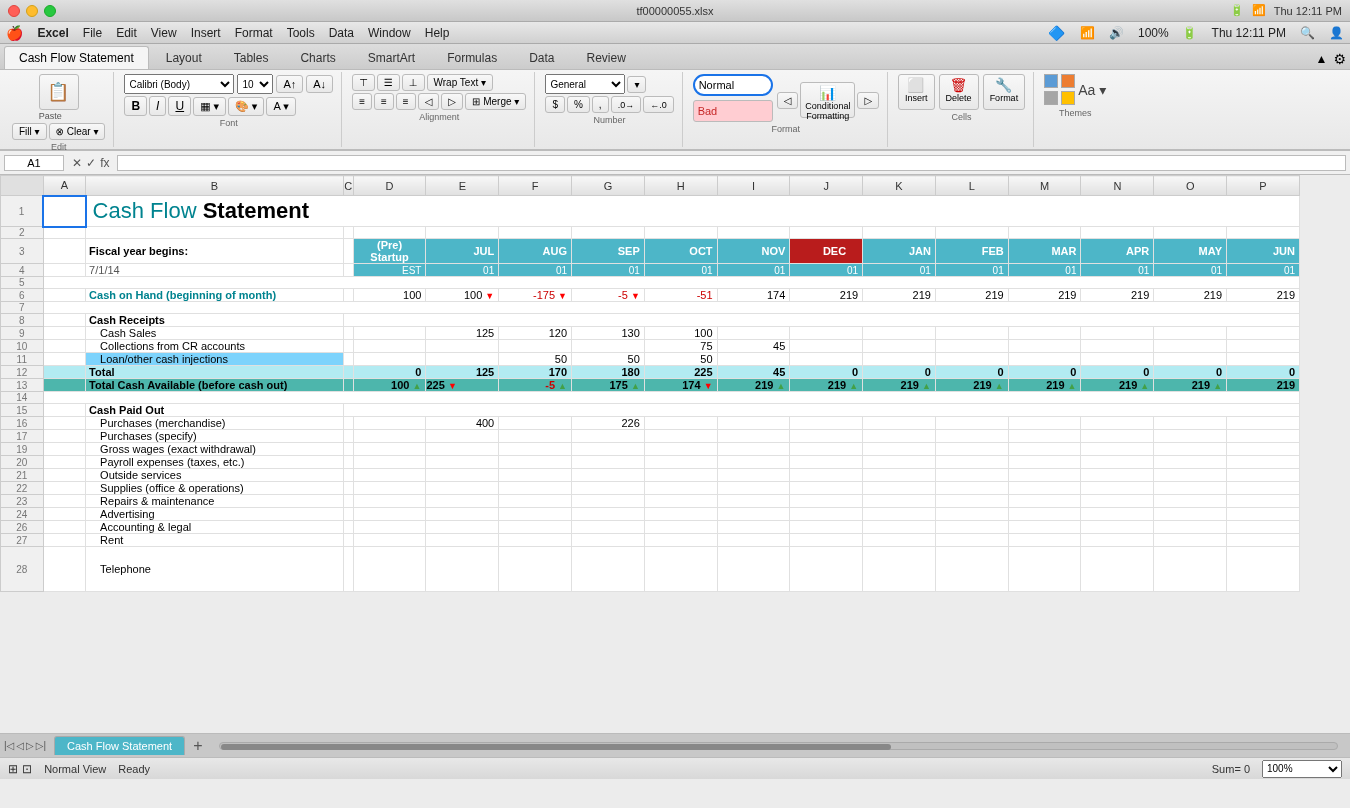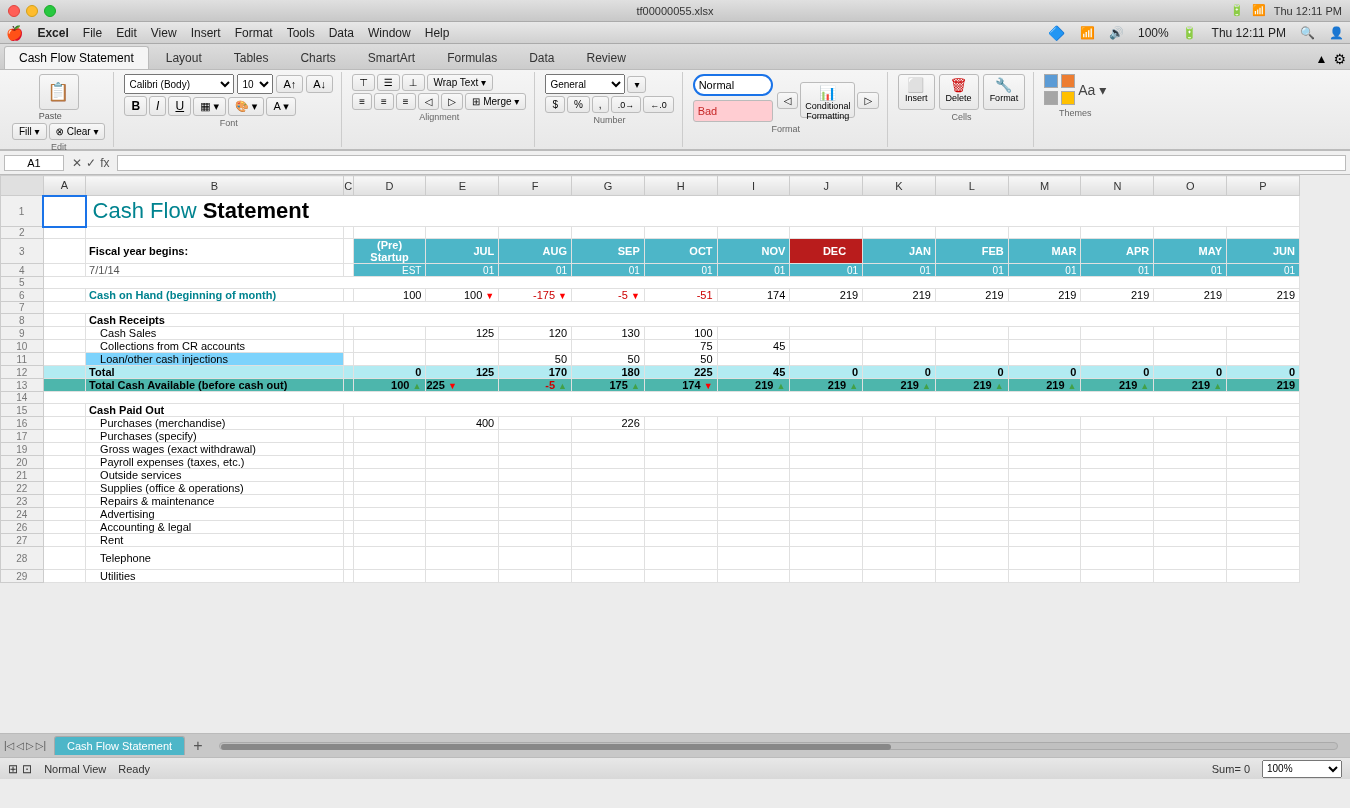--- a/index.html
+++ b/index.html
@@ -710,40 +710,21 @@
               <td style="border:1px solid #e0e0e0; background:white;"></td>
               <td style="border:1px solid #e0e0e0; background:white;"></td>
               <td style="border:1px solid #e0e0e0; background:white;"></td>
               <td style="border:1px solid #e0e0e0; background:white;"></td>
               <td style="border:1px solid #e0e0e0; background:white;"></td>
               <td style="border:1px solid #e0e0e0; background:white;"></td>
             </tr>
           <tr>
               <td style="border:1px solid #ccc; text-align:center; font-size:10px; color:#777; background:#f0f0f0;">28</td>
               <td style="border:1px solid #e0e0e0; background:white;"></td>
-              <td style="border:1px solid #e0e0e0; background:white; font-size:11px; padding:5px 3px; padding-left:14px;">Telephone</td>
-              <td style="border:1px solid #e0e0e0; background:white;"></td>
-              <td style="border:1px solid #e0e0e0; background:white;"></td>
-              <td style="border:1px solid #e0e0e0; background:white;"></td>
-              <td style="border:1px solid #e0e0e0; background:white;"></td>
-              <td style="border:1px solid #e0e0e0; background:white;"></td>
-              <td style="border:1px solid #e0e0e0; background:white;"></td>
-              <td style="border:1px solid #e0e0e0; background:white;"></td>
-              <td style="border:1px solid #e0e0e0; background:white;"></td>
-              <td style="border:1px solid #e0e0e0; background:white;"></td>
-              <td style="border:1px solid #e0e0e0; background:white;"></td>
-              <td style="border:1px solid #e0e0e0; background:white;"></td>
-              <td style="border:1px solid #e0e0e0; background:white;"></td>
-              <td style="border:1px solid #e0e0e0; background:white;"></td>
-              <td style="border:1px solid #e0e0e0; background:white;"></td>
-            </tr>
-          <tr>
-              <td style="border:1px solid #ccc; text-align:center; font-size:10px; color:#777; background:#f0f0f0;">29</td>
-              <td style="border:1px solid #e0e0e0; background:white;"></td>
-              <td style="border:1px solid #e0e0e0; background:white; font-size:11px; padding:0 3px; padding-left:14px;">Utilities</td>
+              <td style="border:1px solid #e0e0e0; background:white; font-size:11px; padding:16px 3px; padding-left:14px;">Telephone</td>
               <td style="border:1px solid #e0e0e0; background:white;"></td>
               <td style="border:1px solid #e0e0e0; background:white;"></td>
               <td style="border:1px solid #e0e0e0; background:white;"></td>
               <td style="border:1px solid #e0e0e0; background:white;"></td>
               <td style="border:1px solid #e0e0e0; background:white;"></td>
               <td style="border:1px solid #e0e0e0; background:white;"></td>
               <td style="border:1px solid #e0e0e0; background:white;"></td>
               <td style="border:1px solid #e0e0e0; background:white;"></td>
               <td style="border:1px solid #e0e0e0; background:white;"></td>
               <td style="border:1px solid #e0e0e0; background:white;"></td>

